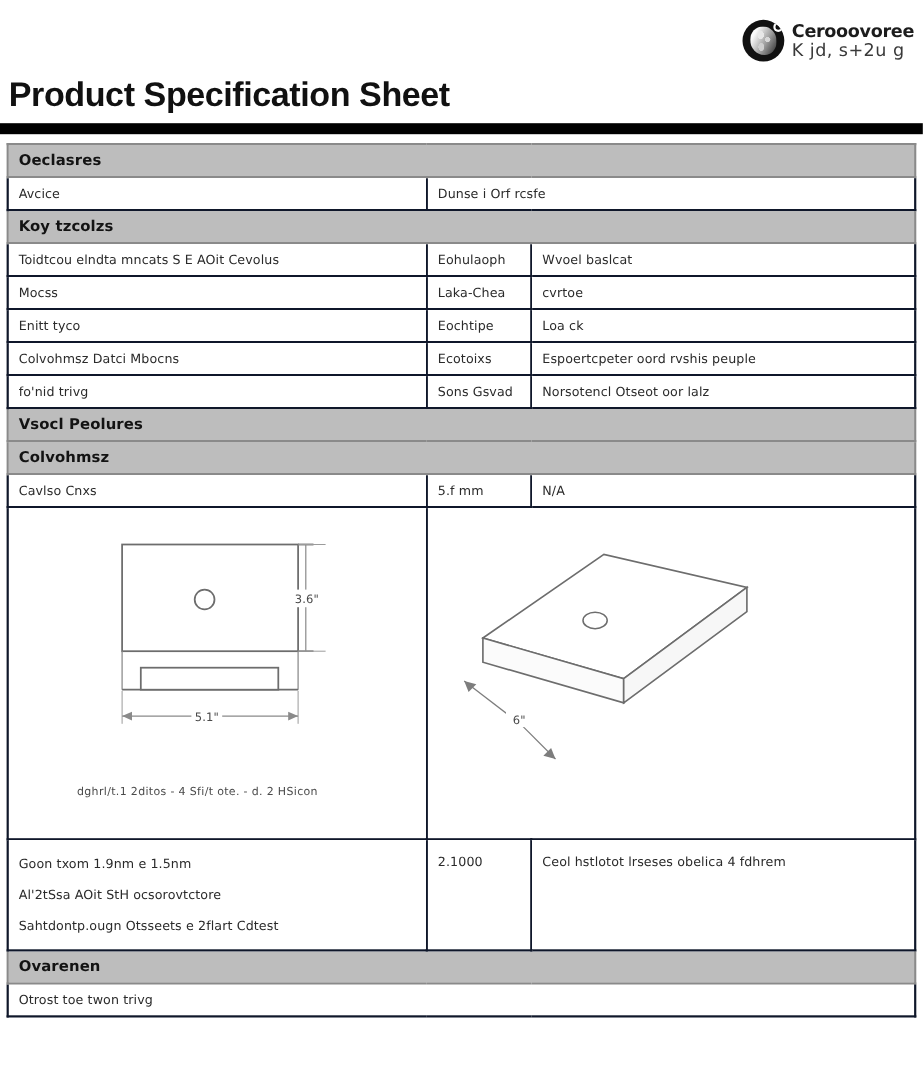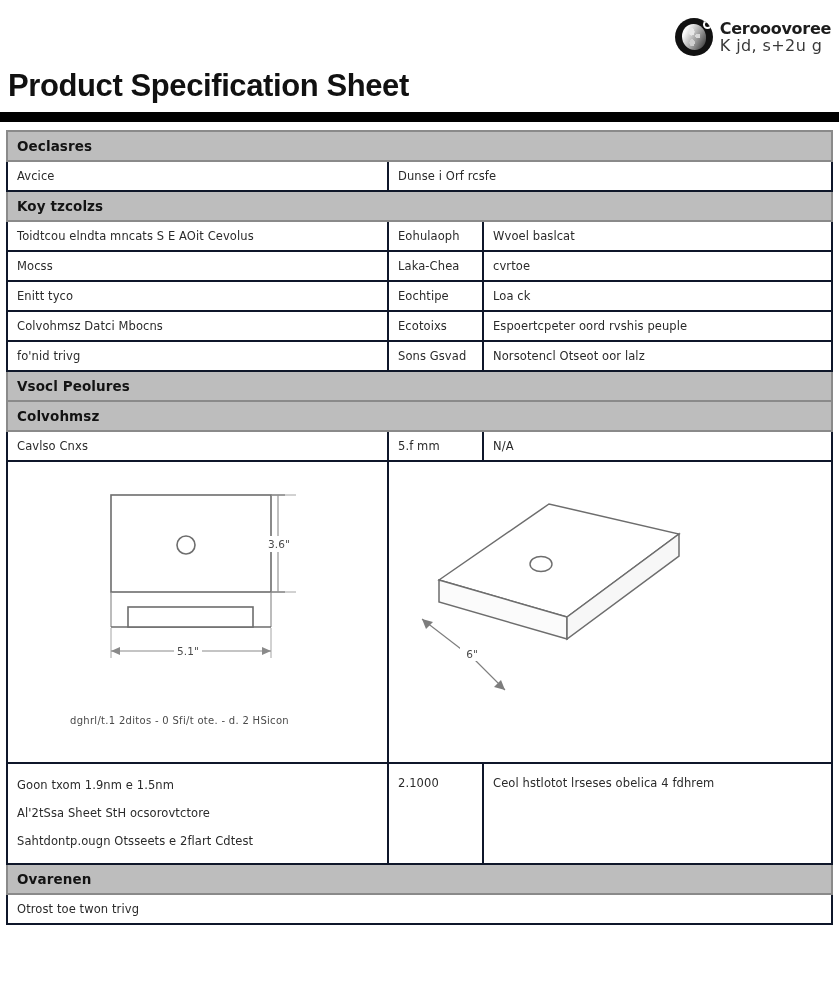--- a/index.html
+++ b/index.html
@@ -265,21 +265,21 @@
               <rect x="120" y="145" width="125" height="20" fill="#ffffff" stroke="#6d6d6d" stroke-width="1.6"></rect>
 
               <line x1="103" y1="189" x2="263" y2="189" stroke="#8a8a8a" stroke-width="1.1"></line>
               <line x1="103" y1="166" x2="103" y2="196" stroke="#9a9a9a" stroke-width="0.9"></line>
               <line x1="263" y1="166" x2="263" y2="196" stroke="#9a9a9a" stroke-width="0.9"></line>
               <polygon points="103,189 112,185 112,193" fill="#8a8a8a"></polygon>
               <polygon points="263,189 254,185 254,193" fill="#8a8a8a"></polygon>
               <rect x="166" y="181" width="28" height="16" fill="#ffffff"></rect>
               <text x="180" y="193" font-size="10.5" text-anchor="middle" style="filter:blur(0.55px)">5.1"</text>
             </svg>
-            <div class="draw-caption">dghrl/t.1 2ditos - 0 Sfi/t ote. - d. 2 HSicon</div>
+            <div class="draw-caption">dghrl/t.1 2ditos - 4 Sfi/t ote. - d. 2 HSicon</div>
           </div>
         </td>
         <td class="draw-cell" colspan="2">
           <div class="drawing-wrap">
             <svg width="444" height="300" viewBox="0 0 444 300">
 
               <polygon points="50,118 160,42 290,72 178,155" fill="#ffffff" stroke="#6d6d6d" stroke-width="1.5"></polygon>
 
               <polygon points="50,118 178,155 178,177 50,140" fill="#fbfbfb" stroke="#6d6d6d" stroke-width="1.5"></polygon>
 
@@ -294,21 +294,21 @@
               <rect x="71" y="184" width="24" height="15" fill="#ffffff"></rect>
               <text x="83" y="196" font-size="10.5" text-anchor="middle" style="filter:blur(0.6px)">6"</text>
             </svg>
           </div>
         </td>
       </tr>
 
       <tr>
         <td class="multiline">
           <span>Goon txom 1.9nm  e 1.5nm</span><br>
-          <span>Al'2tSsa Sheet StH ocsorovtctore</span><br>
+          <span>Al'2tSsa AOit StH ocsorovtctore</span><br>
           <span>Sahtdontp.ougn Otsseets e 2flart Cdtest</span>
         </td>
         <td style="vertical-align:top;padding-top:12px">2.1000</td>
         <td style="vertical-align:top;padding-top:12px">Ceol hstlotot lrseses obelica 4 fdhrem</td>
       </tr>
 
       <tr class="section">
         <td colspan="3">Ovarenen</td>
       </tr>
       <tr>

